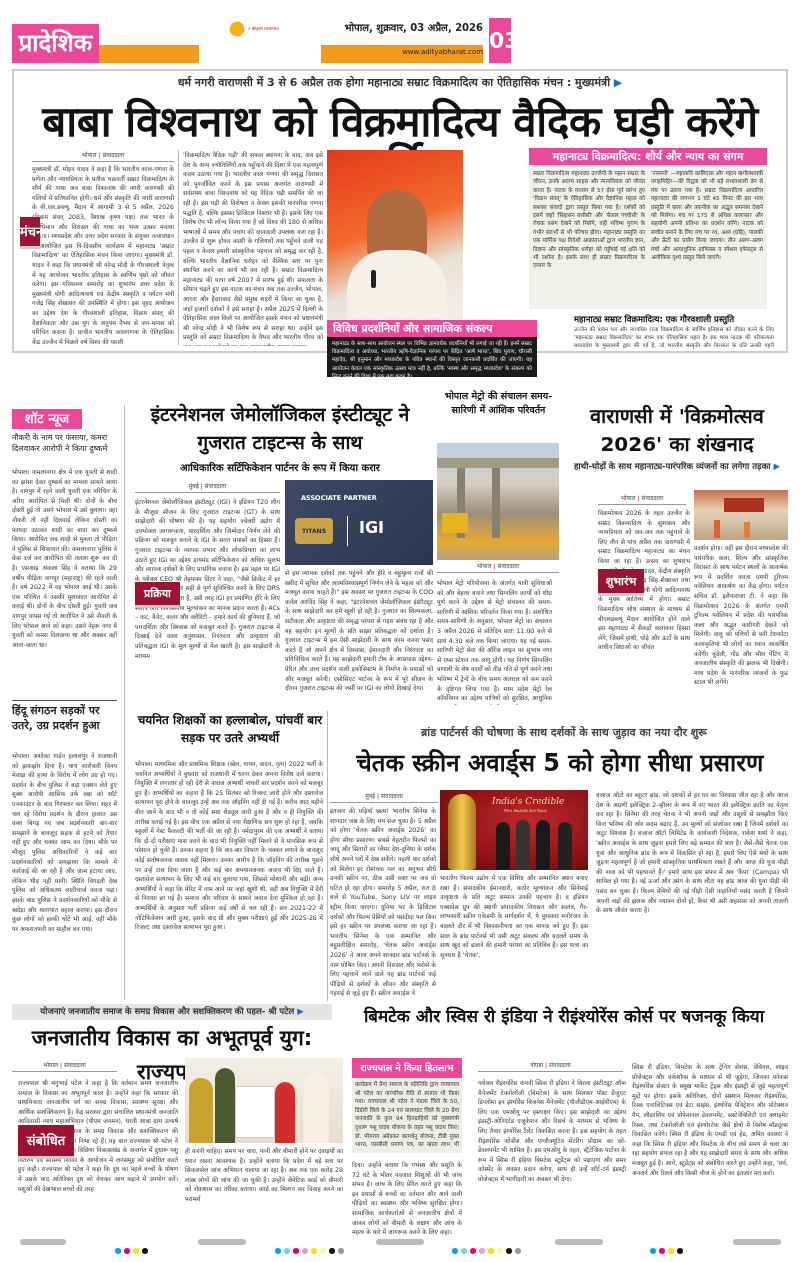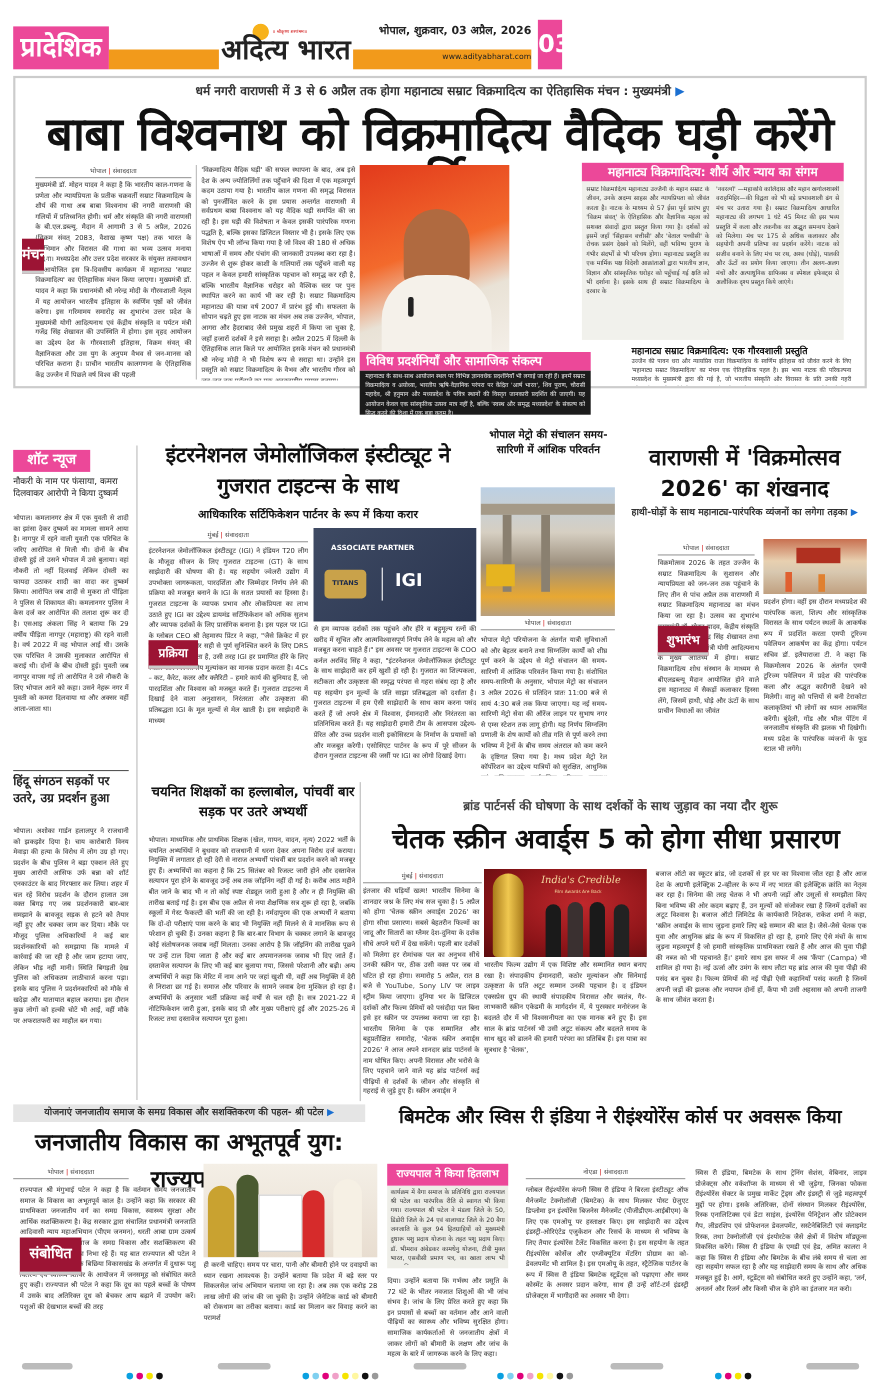--- a/index.html
+++ b/index.html
@@ -18,21 +18,20 @@
 .pill{height:6px;border-radius:3px;background:#bbb}
 </style>
 </head>
 <body>
 
 <div class="abs maroon" style="left:12px;top:24px;width:87px;height:39px;font-size:24px;font-weight:bold;line-height:39px;text-align:center">प्रादेशिक</div>
 <div class="abs orange" style="left:99px;top:45px;width:100px;height:18px"></div>
 <div class="abs" style="left:200px;top:18px;width:120px;height:48px;text-align:center">
   <div style="position:absolute;left:26px;top:0;width:22px;height:22px;border-radius:50%;background:radial-gradient(#f7b21a 45%,transparent 50%)"></div>
   <div style="position:absolute;left:48px;top:8px;font-size:4px;color:#c00">॥ श्रीकृष्ण शरणंममः॥</div>
-  <div style="position:absolute;left:0;top:10px;width:120px;font-size:25px;font-weight:bold;color:#222;line-height:36px">अदित्य भारत</div>
 </div>
 <div class="abs orange" style="left:321px;top:45px;width:162px;height:18px"></div>
 <div class="abs" style="left:330px;top:20px;width:153px;text-align:right;font-size:10px;font-weight:bold;color:#222">भोपाल, शुक्रवार, 03 अप्रैल, 2026</div>
 <div class="abs" style="left:383px;top:48px;width:100px;text-align:right;font-size:7px;color:#222">www.adityabharat.com</div>
 <div class="abs maroon" style="left:489px;top:18px;width:22px;height:45px;font-size:22px;font-weight:bold;line-height:45px;text-align:center">03</div>
 
 <div class="abs" style="left:12px;top:69px;width:776px;height:284px;border:2px solid #ccc;background:#fff"></div>
 <div class="abs hd" style="left:50px;top:74px;width:700px;font-size:11px;color:#333"><span>धर्म नगरी वाराणसी में 3 से 6 अप्रैल तक होगा महानाट्य सम्राट विक्रमादित्य का ऐतिहासिक मंचन : मुख्यमंत्री</span> <span style="color:#1a6fd1">▶</span></div>
 <div class="abs hd" style="left:20px;top:100px;width:760px;font-size:42px;line-height:44px;letter-spacing:-0.5px">बाबा विश्वनाथ को विक्रमादित्य वैदिक घड़ी करेंगे अर्पित</div>
 
@@ -134,21 +133,21 @@
   <div style="position:absolute;left:50px;top:28px;width:40px;height:52px;background:#fff;border:1px solid #ccc"></div>
   <div style="position:absolute;left:90px;top:24px;width:20px;height:61px;background:#d62b2b;border-radius:10px 10px 0 0"></div>
   <div style="position:absolute;left:118px;top:14px;width:26px;height:71px;background:#f6f0e4;border-radius:13px 13px 0 0"></div>
 </div>
 <div class="abs txt" style="left:185px;top:1146px;width:158px;height:97px">ही करनी चाहिए। समय पर चारा, पानी और बीमारी होने पर दवाइयों का ध्यान रखना आवश्यक है। उन्होंने बताया कि प्रदेश में बड़े स्तर पर सिकलसेल जांच अभियान चलाया जा रहा है। अब तक एक करोड़ 28 लाख लोगों की जांच की जा चुकी है। उन्होंने जेनेटिक कार्ड को बीमारी को रोकथाम का तरीका बताया। कार्ड का मिलान कर विवाह करने का परामर्श</div>
 <div class="abs maroon" style="left:352px;top:1058px;width:110px;height:20px;font-size:9.5px;font-weight:bold;line-height:20px;text-align:center">राज्यपाल ने किया हितलाभ वितरण</div>
 <div class="abs" style="left:352px;top:1078px;width:110px;height:75px;background:#eeeee8"></div>
 <div class="abs txt" style="left:355px;top:1080px;width:104px;height:70px;font-size:5.6px;line-height:8.6px">कार्यक्रम में बैगा समाज के प्रतिनिधि द्वारा राज्यपाल श्री पटेल का पारंपरिक रीति से स्वागत भी किया गया। राज्यपाल श्री पटेल ने मंडला जिले के 50, डिंडोरी जिले के 24 एवं बालाघाट जिले के 20 बैगा जनजाति के कुल 94 हितग्राहियों को मुख्यमंत्री दुधारू पशु प्रदाय योजना के तहत पशु प्रदाय किए। डॉ. भीमराव अंबेडकर कामधेनु योजना, टीबी मुक्त भारत, एसबीसी प्रमाण पत्र, का खाता लाभ भी प्रदान किए।</div>
 <div class="abs txt" style="left:352px;top:1160px;width:110px;height:83px">दिया। उन्होंने बताया कि गर्भस्थ और प्रसूति के 72 घंटे के भीतर नवजात शिशुओं की भी जांच संभव है। जांच के लिए प्रेरित करते हुए कहा कि इन प्रयासों से बच्चों का वर्तमान और आने वाली पीढ़ियों का स्वास्थ्य और भविष्य सुरक्षित होगा। सामाजिक कार्यकर्ताओं से जनजातीय क्षेत्रों में जाकर लोगों को बीमारी के लक्षण और जांच के महत्व के बारे में जागरूक करने के लिए कहा।</div>
 
-<div class="abs hd" style="left:340px;top:1002px;width:448px;font-size:17px;line-height:28px">बिमटेक और स्विस री इंडिया ने रीइंश्योरेंस कोर्स पर अवसरू किया</div>
+<div class="abs hd" style="left:340px;top:1002px;width:448px;font-size:17px;line-height:28px">बिमटेक और स्विस री इंडिया ने रीइंश्योरेंस कोर्स पर षजनकू किया</div>
 <div class="abs byline" style="left:478px;top:1061px;width:145px"><span>नोएडा</span> <span class="sep">|</span> <span>संवाददाता</span></div>
 <div class="abs txt" style="left:478px;top:1078px;width:148px;height:165px">ग्लोबल रीइंश्योरेंस कंपनी स्विस री इंडिया ने बिरला इंस्टीट्यूट ऑफ मैनेजमेंट टेक्नोलॉजी (बिमटेक) के साथ मिलकर पोस्ट ग्रेजुएट डिप्लोमा इन इंश्योरेंस बिजनेस मैनेजमेंट (पीजीडीएम-आईबीएम) के लिए एक एमओयू पर हस्ताक्षर किए। इस साझेदारी का उद्देश्य इंडस्ट्री-ओरिएंटेड एजुकेशन और रिसर्च के माध्यम से भविष्य के लिए तैयार इंश्योरेंस टैलेंट विकसित करना है। इस सहयोग के तहत रीइंश्योरेंस कोर्सेज और एग्जीक्यूटिव मेंटरिंग प्रोग्राम का को-डेवलपमेंट भी शामिल है। इस एमओयू के तहत, स्ट्रैटेजिक पार्टनर के रूप में स्विस री इंडिया बिमटेक स्टूडेंट्स को पढ़ाएगा और समर कोस्मेंट के अवसर प्रदान करेगा, साथ ही उन्हें शॉर्ट-टर्म इंडस्ट्री प्रोजेक्ट्स में भागीदारी का अवसर भी देगा।</div>
 <div class="abs txt" style="left:632px;top:1062px;width:156px;height:181px">स्विस री इंडिया, बिमटेक के साथ ट्रेनिंग सेशंस, वेबिनार, लाइव प्रोजेक्ट्स और वर्कशॉप्स के माध्यम से भी जुड़ेगा, जिनका फोकस रीइंश्योरेंस सेक्टर के प्रमुख मार्केट ट्रेंड्स और इंडस्ट्री से जुड़े महत्वपूर्ण मुद्दों पर होगा। इसके अतिरिक्त, दोनों संस्थान मिलकर रीइंश्योरेंस, रिस्क एनालिटिक्स एवं डेटा साइंस, इंश्योरेंस पेनिट्रेशन और प्रोटेक्शन गैप, लीडरशिप एवं प्रोफेशनल डेवलपमेंट, सस्टेनेबिलिटी एवं क्लाइमेट रिस्क, तथा टेक्नोलॉजी एवं इंश्योरटेक जैसे क्षेत्रों में विशेष मॉड्यूल्स विकसित करेंगे। स्विस री इंडिया के एमडी एवं हेड, अमित कालरा ने कहा कि स्विस री इंडिया और बिमटेक के बीच लंबे समय से चला आ रहा सहयोग सफल रहा है और यह साझेदारी समय के साथ और अधिक मजबूत हुई है। आगे, स्टूडेंट्स को संबोधित करते हुए उन्होंने कहा, 'लर्न, अनलर्न और रिलर्न और किसी चीज के होने का इंतजार मत करो।</div>
 
 <div class="abs pill" style="left:20px;top:1239px;width:46px"></div>
 <div class="abs dots" style="left:115px;top:1239px">
   <span style="background:#0aa0e0"></span><span style="background:#e0007a"></span><span style="background:#f5e400"></span><span style="background:#111"></span>
 </div>
 <div class="abs pill" style="left:198px;top:1239px;width:48px"></div>
 <div class="abs dots" style="left:275px;top:1239px">

